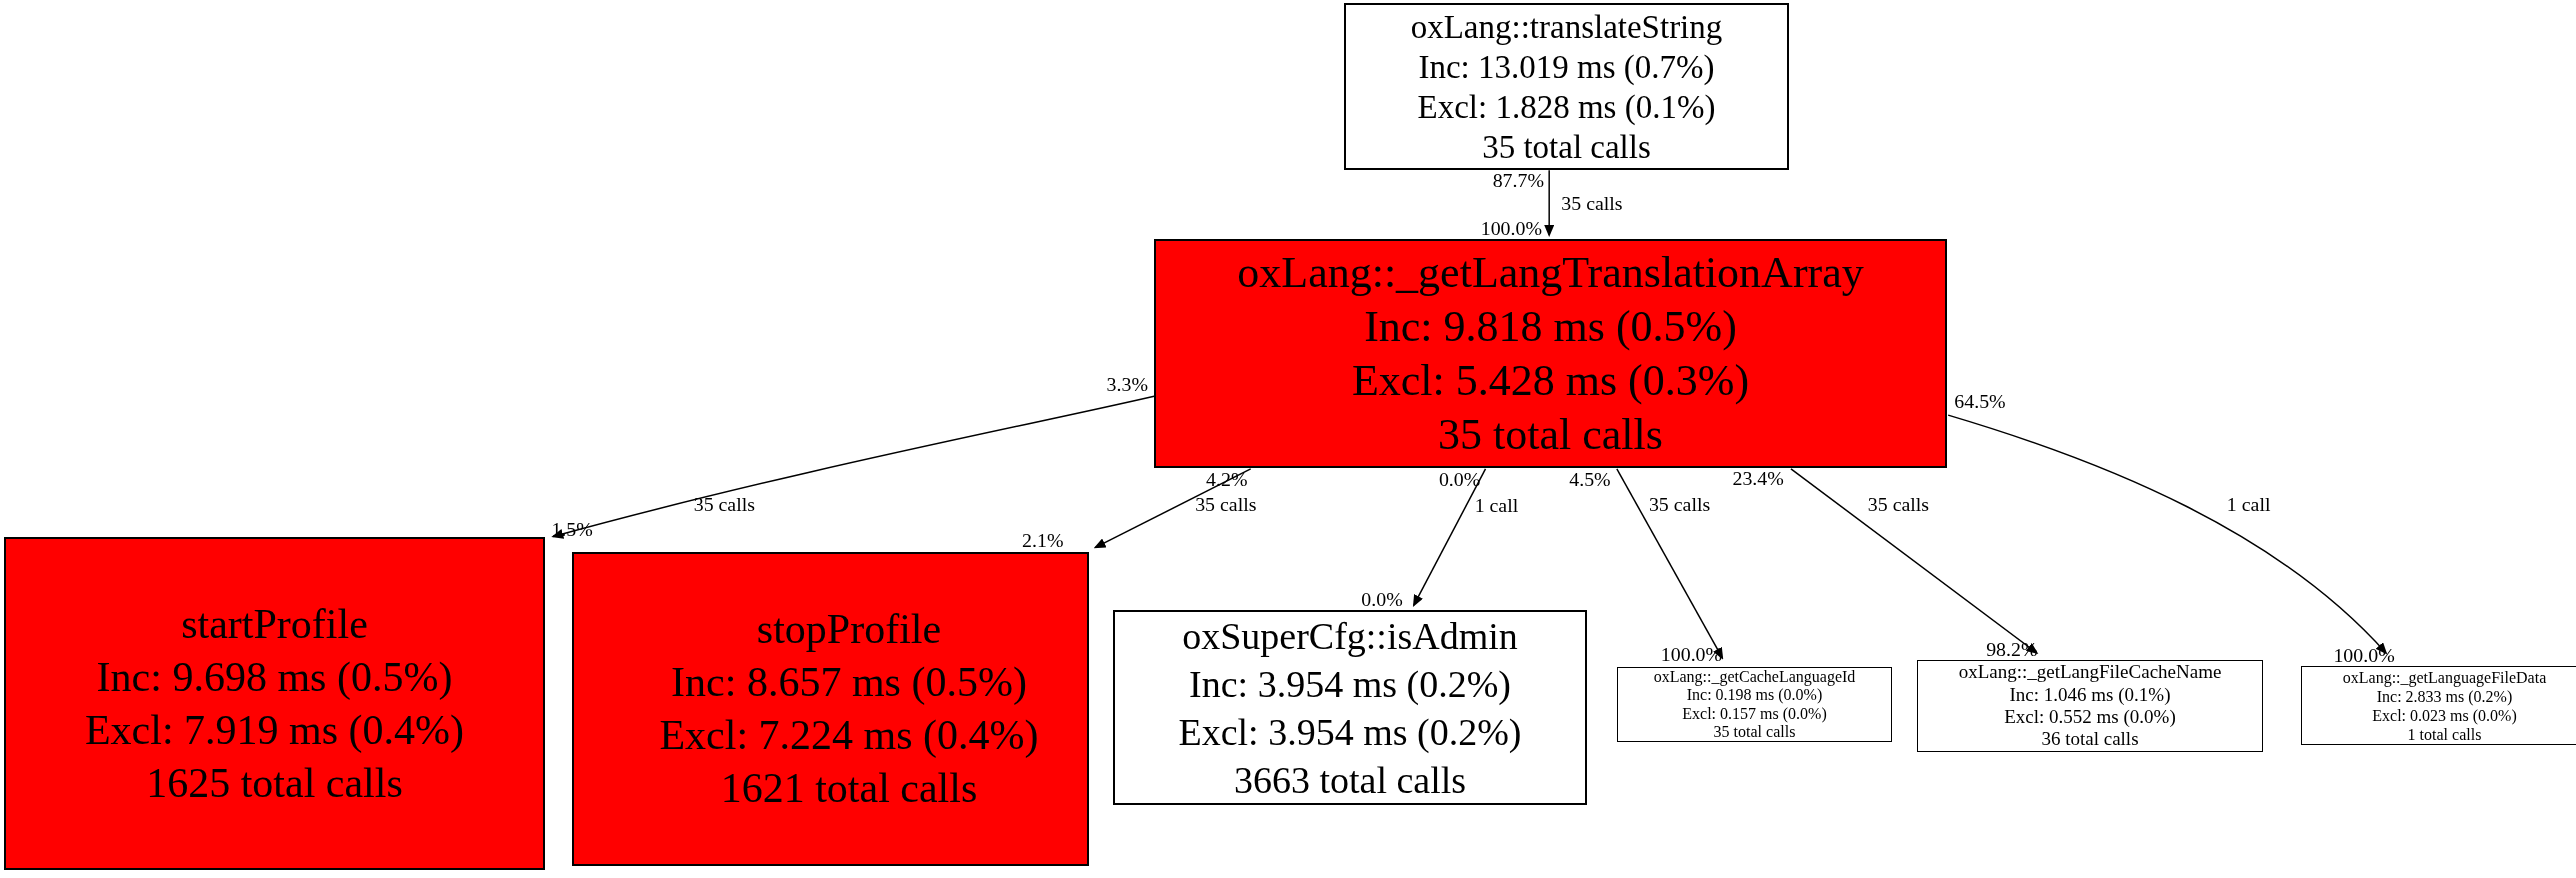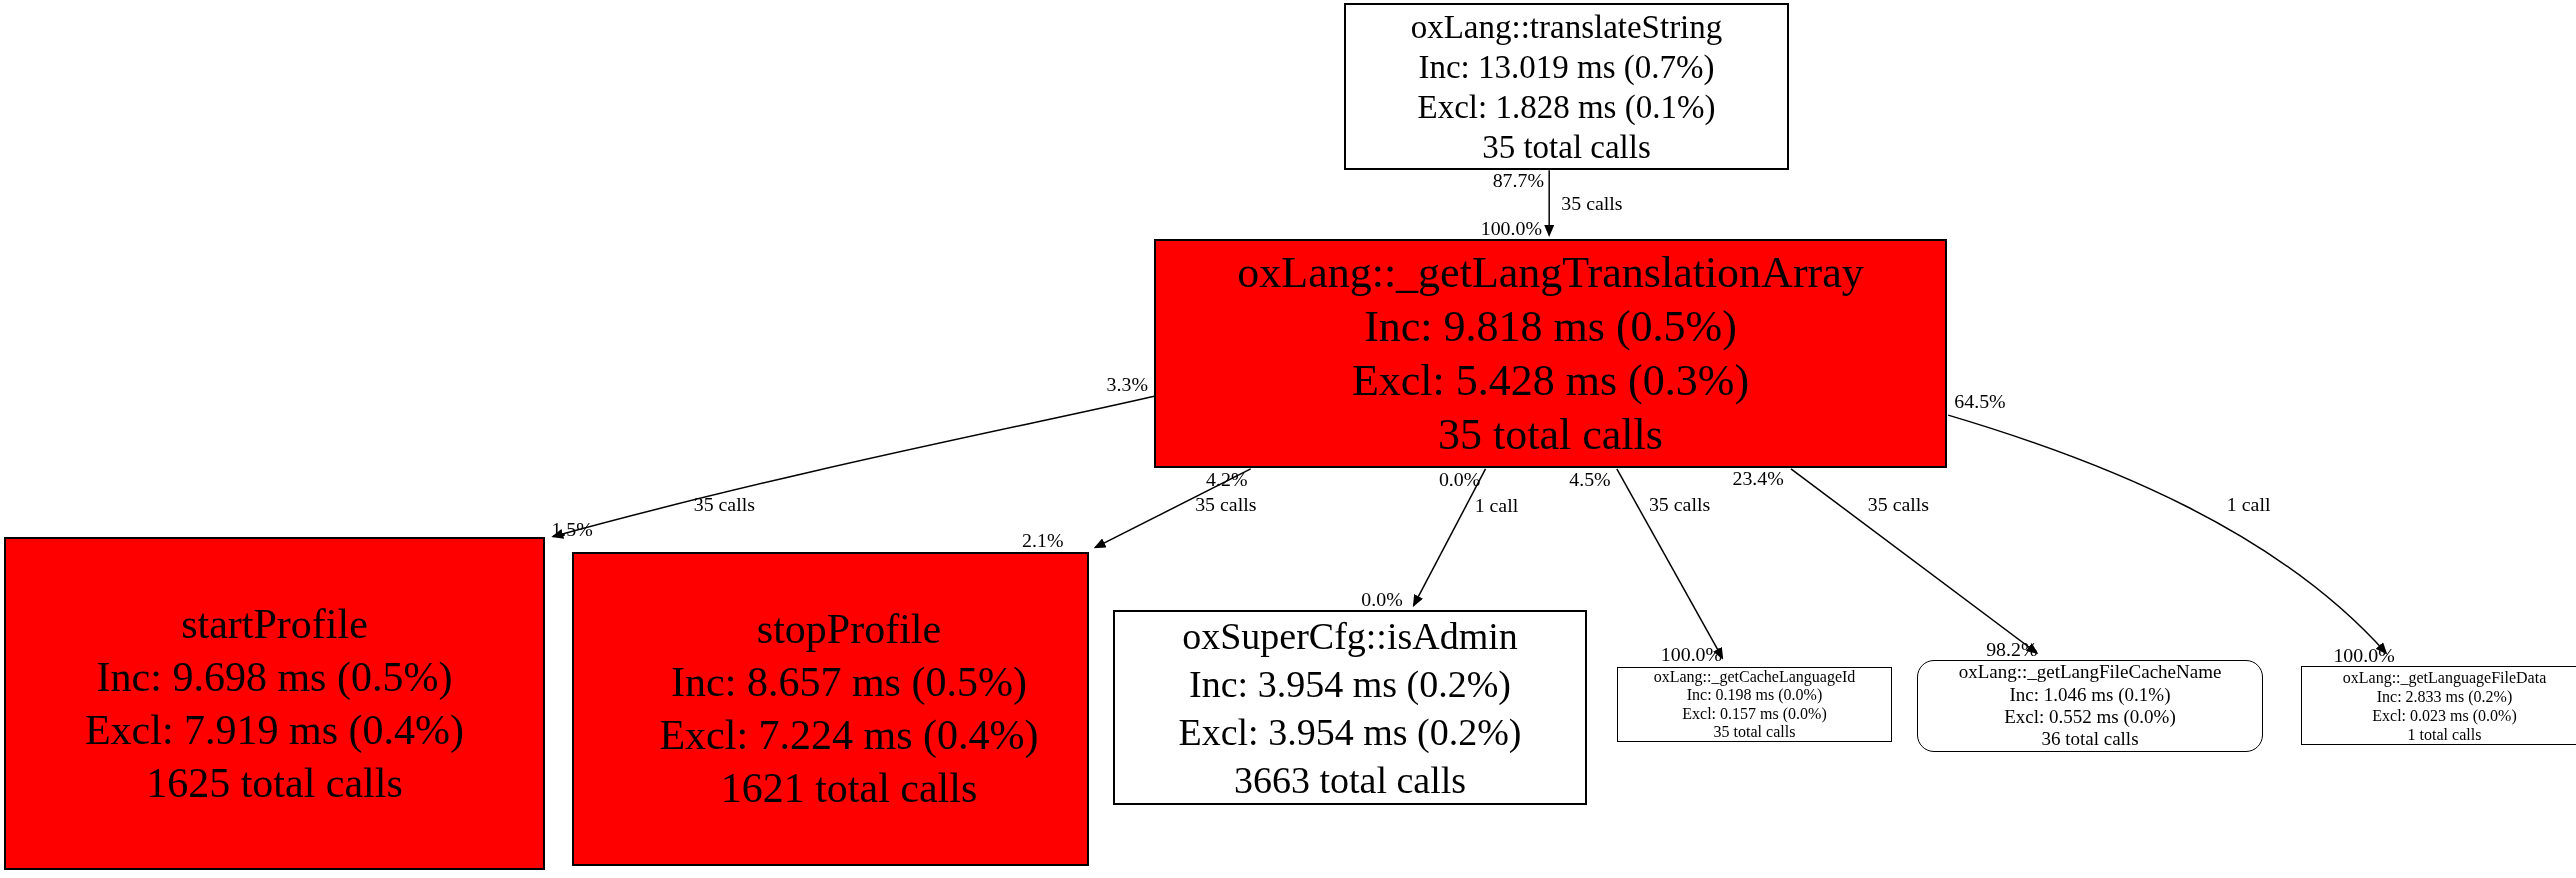--- a/index.html
+++ b/index.html
@@ -24,21 +24,21 @@
   .node.hot{background:var(--node-hot,#ff0000);}
   .nl{white-space:nowrap;}
 
   
   #node-translate-string      {left:1328px;top:3px;  width:445px;height:167px;font-size:33px;line-height:40px;margin-left:16px;}
   #node-get-lang-translation  {left:1154px;top:239px;width:793px;height:229px;font-size:44px;line-height:54px;}
   #node-start-profile         {left:4px;  top:537px;width:541px;height:333px;font-size:42px;line-height:53px;}
   #node-stop-profile          {left:572px;top:552px;width:517px;height:314px;font-size:42px;line-height:53px;padding-left:37px;}
   #node-is-admin              {left:1113px;top:610px;width:474px;height:195px;font-size:38px;line-height:48px;}
   #node-get-cache-language-id {left:1617px;top:667px;width:275px;height:75px;font-size:16px;line-height:18.4px;border-width:1.5px;}
-  #node-get-lang-file-cache   {left:1917px;top:660px;width:346px;height:92px;font-size:19px;line-height:22.4px;border-width:1.5px;border-radius:17px;}
+  #node-get-lang-file-cache   {left:1917px;top:660px;width:346px;height:92px;font-size:19px;line-height:22.4px;border-width:1.5px;}
   #node-get-language-file-data{left:2285px;top:666px;width:287px;height:79px;font-size:16px;line-height:19px;border-width:1.5px;margin-left:16px;}
 
   #edge-layer{
     position:absolute;left:0;top:0;width:2576px;height:879px;
     z-index:2;pointer-events:none;
   }
   #edge-layer path{fill:none;stroke:var(--edge,#000);stroke-width:1.5;}
   #edge-layer text{
     font-family:"Liberation Serif","DejaVu Serif",serif;
     font-size:20px;fill:var(--text,#000);text-anchor:middle;

